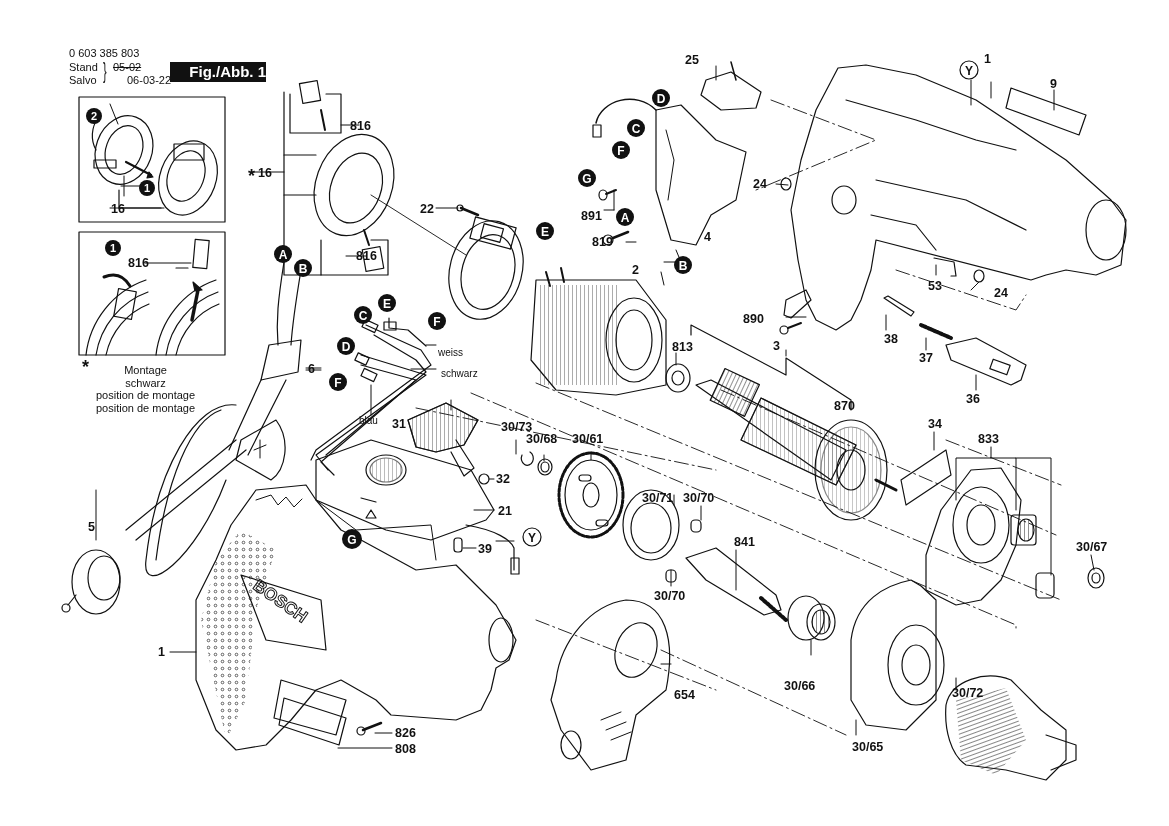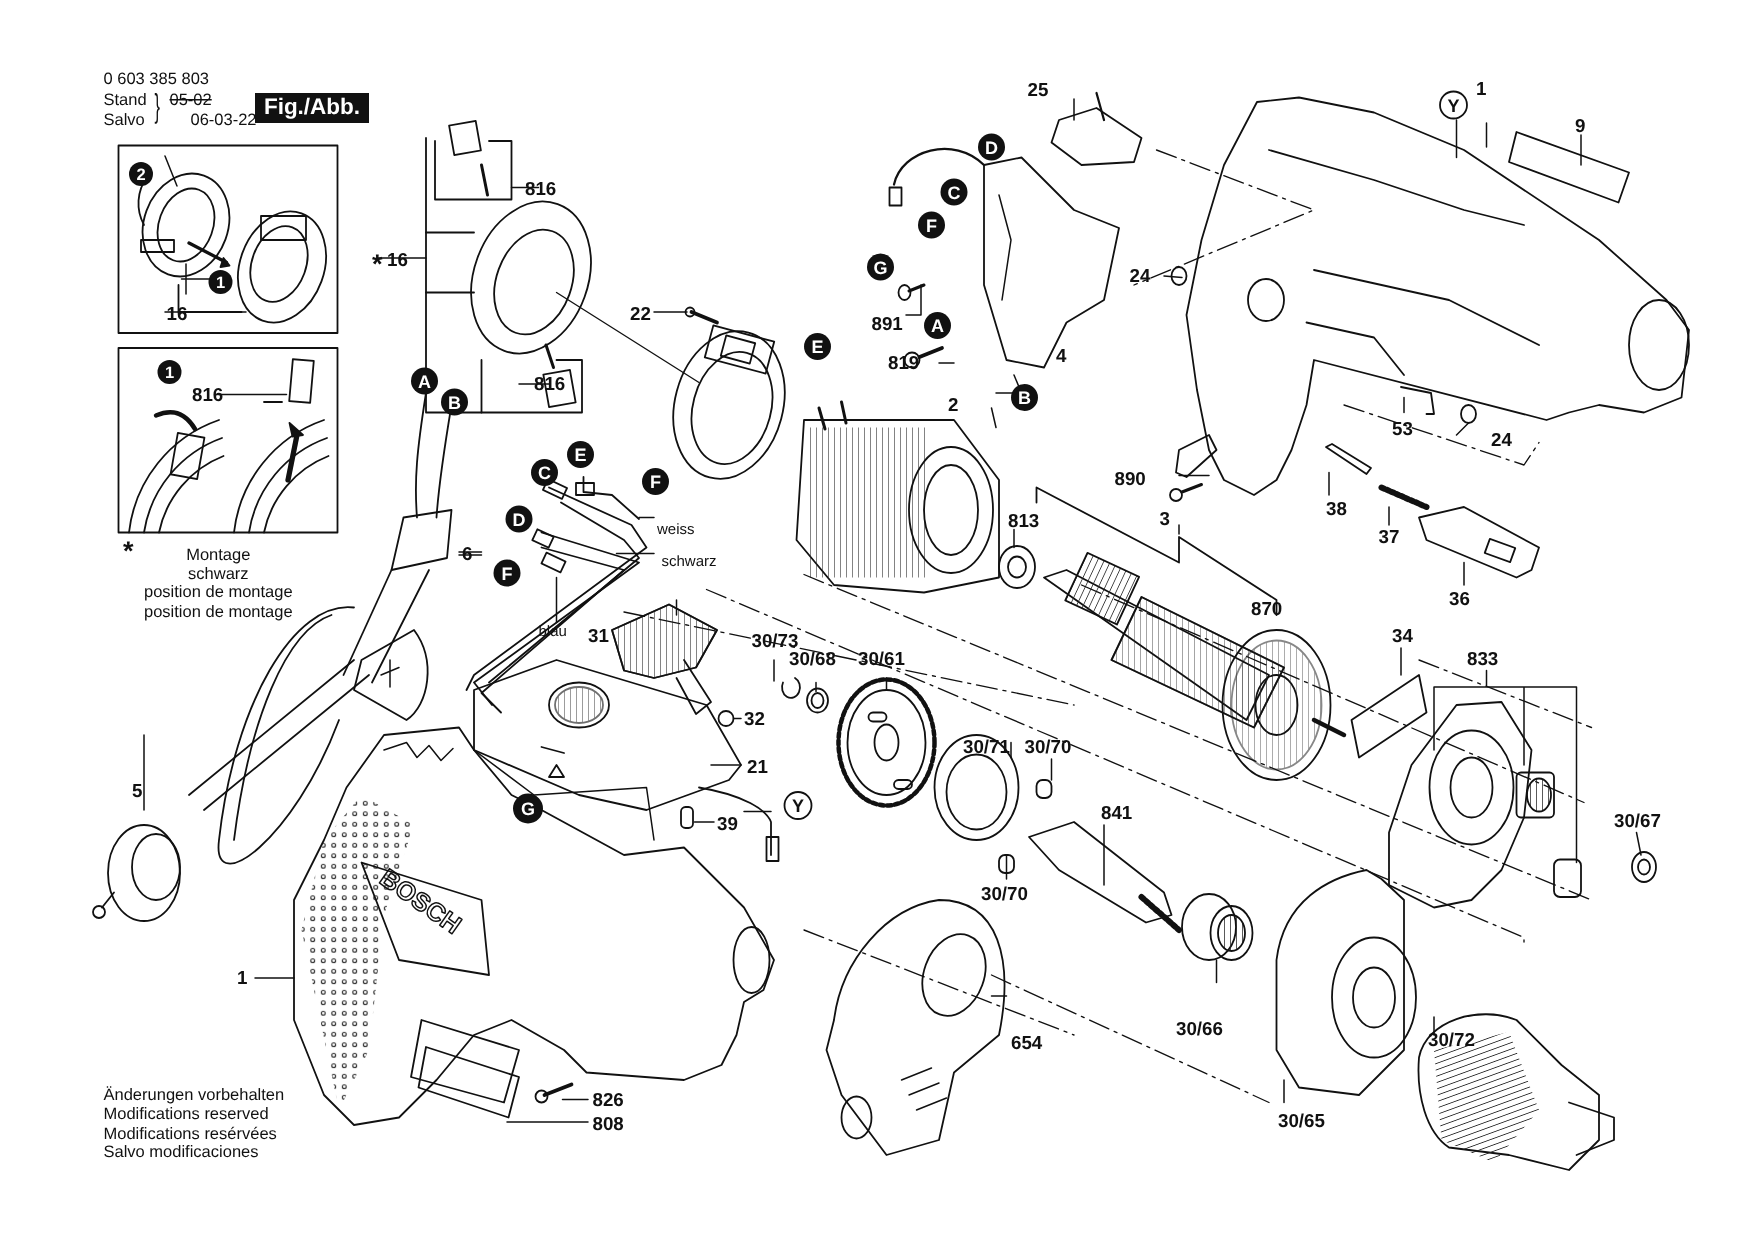--- a/index.html
+++ b/index.html
@@ -1,20 +1,20 @@
 <!DOCTYPE html>
 <html><head>
 <meta charset="utf-8">
 <style>
   html,body{margin:0;padding:0;background:#ffffff;}
   body{width:1169px;height:826px;position:relative;overflow:hidden;font-family:"Liberation Sans",sans-serif;color:#111;}
   #stage{position:absolute;left:16px;top:0;width:1169px;height:826px;}
   svg text{font-family:"Liberation Sans",sans-serif;}
   .hdr{position:absolute;font-size:11px;line-height:12px;color:#111;}
-  .figbox{position:absolute;left:154px;top:62px;width:76px;height:20px;background:#111;color:#fff;font-weight:bold;font-size:15px;line-height:20px;text-align:center;}
+  .figbox{position:absolute;left:154px;top:62px;width:96px;height:20px;background:#111;color:#fff;font-weight:bold;font-size:15px;line-height:20px;text-align:right;}
   .note{position:absolute;font-size:11px;line-height:12.5px;color:#111;}
   .footer{position:absolute;left:53px;top:724px;font-size:11px;line-height:12.8px;color:#111;}
 </style>
 </head>
 <body>
 
 <div id="stage">
 
   <div class="hdr" style="left:53px;top:47px;">0 603 385 803</div>
   <div class="hdr" style="left:53px;top:61px;">Stand</div>
@@ -25,26 +25,20 @@
   <div class="figbox">Fig./Abb. 1</div>
 
   <div class="note" style="left:66px;top:360px;font-size:18px;font-weight:bold;line-height:14px;">*</div>
   <div class="note" style="left:80px;top:364px;text-align:center;">
     <div>Montage</div>
     <div>schwarz</div>
     <div>position de montage</div>
     <div>position de montage</div>
   </div>
 
-  <div class="footer">
-    <div>Änderungen vorbehalten</div>
-    <div>Modifications reserved</div>
-    <div>Modifications resérvées</div>
-    <div>Salvo modificaciones</div>
-  </div>
 
   <svg width="1169" height="826" viewBox="0 0 1169 826" style="position:absolute;left:0;top:0;">
     <defs>
       <pattern id="fins" width="4" height="4" patternUnits="userSpaceOnUse">
         <path d="M0 0 L0 4" stroke="#222" stroke-width="1"></path>
       </pattern>
       <pattern id="dots" width="7" height="7" patternUnits="userSpaceOnUse">
         <circle cx="3.5" cy="3.5" r="1.3" fill="none" stroke="#222" stroke-width="0.7"></circle>
       </pattern>
       <pattern id="knurl" width="4" height="6" patternUnits="userSpaceOnUse" patternTransform="rotate(70)">

